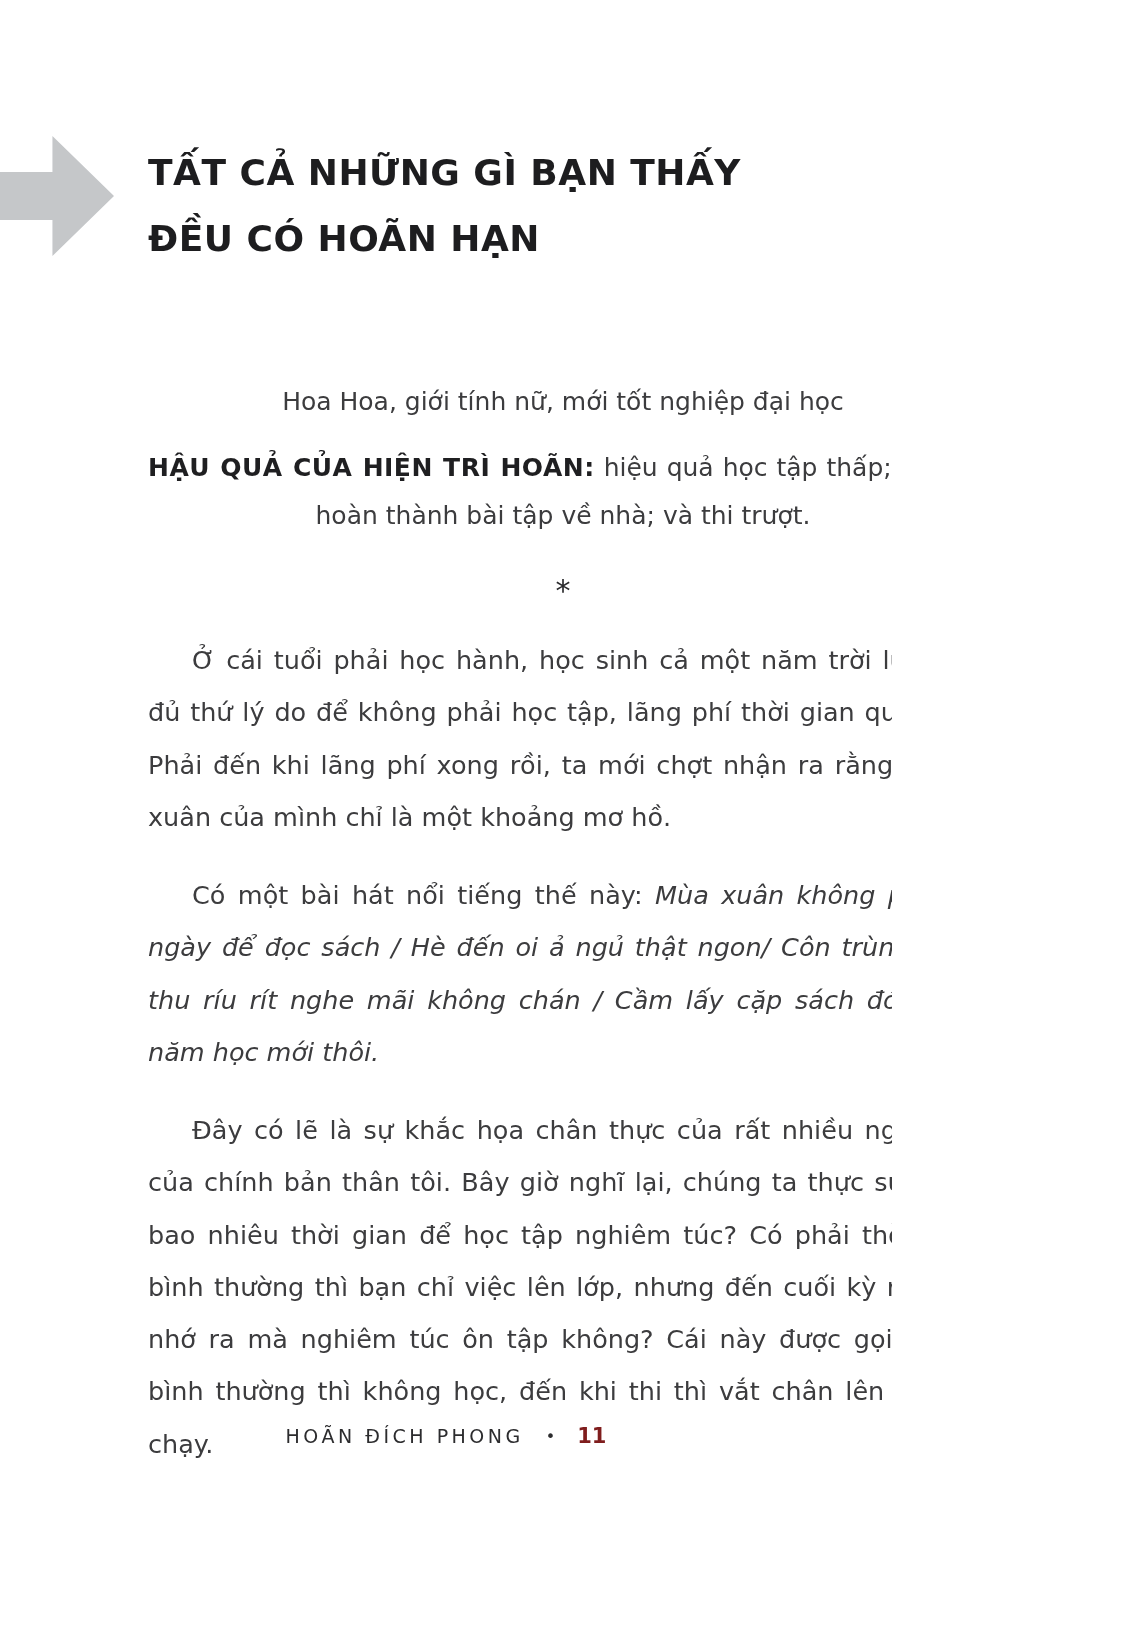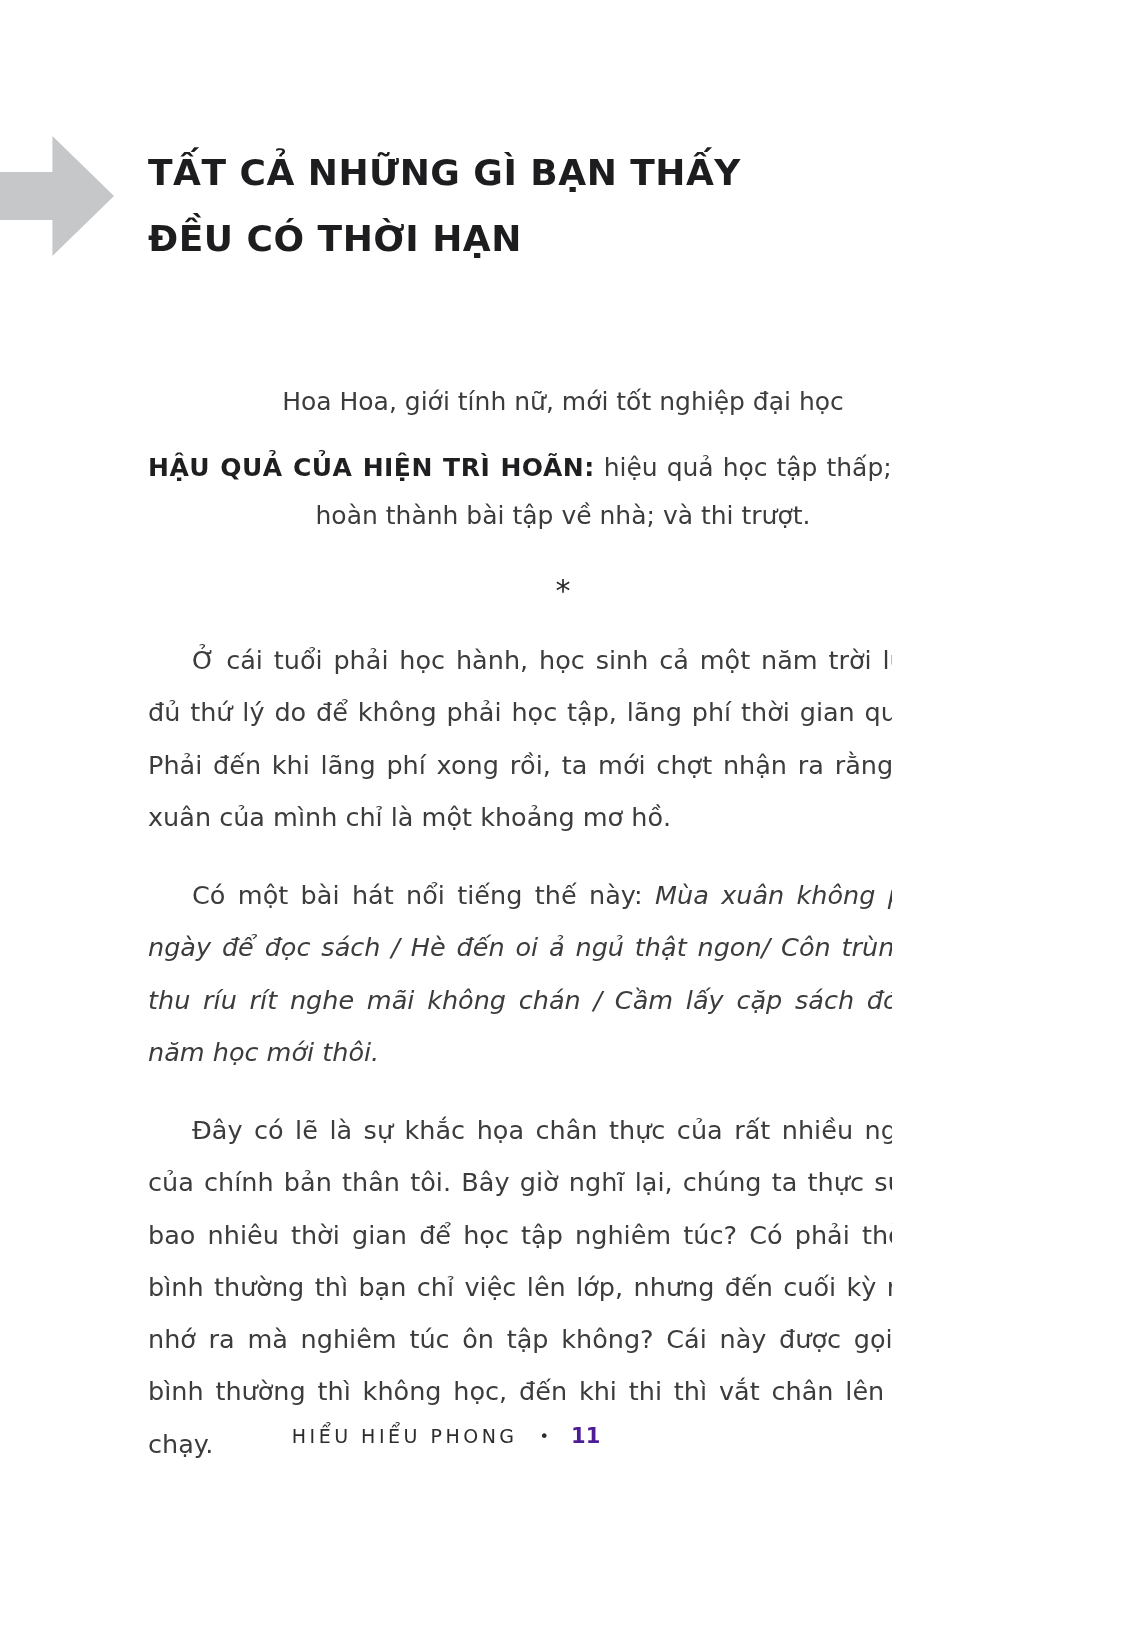--- a/index.html
+++ b/index.html
@@ -101,33 +101,33 @@
     letter-spacing: 3.5px;
     color: #2c2c2e;
   }
   .footer-bullet {
     font-size: 16px;
     color: #2c2c2e;
   }
   .footer-page-number {
     font-size: 21px;
     font-weight: 700;
-    color: #4c1d95;
+    color: #7f1d1d;
   }
 </style>
 </head>
 <body>
 
 <div class="page">
 
   <div class="arrow"></div>
 
   <h1 class="chapter-title">
     <span>TẤT CẢ NHỮNG GÌ BẠN THẤY</span><br>
-    <span>ĐỀU CÓ THỜI HẠN</span>
+    <span>ĐỀU CÓ HOÃN HẠN</span>
   </h1>
 
   <div class="content">
 
 
     <div class="profile-subject">Hoa Hoa, giới tính nữ, mới tốt nghiệp đại học</div>
 
 
     <p class="profile-para"><span class="label">HẬU QUẢ CỦA HIỆN TRÌ HOÃN:</span><span> hiệu quả học tập thấp; không hoàn thành bài tập về nhà; và thi trượt.</span></p>
 
@@ -135,18 +135,18 @@
 
     <p class="body-para">Ở cái tuổi phải học hành, học sinh cả một năm trời luôn có đủ thứ lý do để không phải học tập, lãng phí thời gian quý báu. Phải đến khi lãng phí xong rồi, ta mới chợt nhận ra rằng thanh xuân của mình chỉ là một khoảng mơ hồ.</p>
 
     <p class="body-para"><span>Có một bài hát nổi tiếng thế này: </span><span class="lyrics">Mùa xuân không phải là ngày để đọc sách / Hè đến oi ả ngủ thật ngon/ Côn trùng mùa thu ríu rít nghe mãi không chán / Cầm lấy cặp sách đón một năm học mới thôi.</span></p>
 
     <p class="body-para">Đây có lẽ là sự khắc họa chân thực của rất nhiều người và của chính bản thân tôi. Bây giờ nghĩ lại, chúng ta thực sự dành bao nhiêu thời gian để học tập nghiêm túc? Có phải thời gian bình thường thì bạn chỉ việc lên lớp, nhưng đến cuối kỳ rồi mới nhớ ra mà nghiêm túc ôn tập không? Cái này được gọi là lúc bình thường thì không học, đến khi thi thì vắt chân lên cổ mà chạy.</p>
 
   </div>
 
   <div class="page-footer">
-    <span class="footer-author">HIỂU HIỂU PHONG</span>
+    <span class="footer-author">HOÃN ĐÍCH PHONG</span>
     <span class="footer-bullet">•</span>
     <span class="footer-page-number">11</span>
   </div>
 
 </div>
 
 </body></html>

